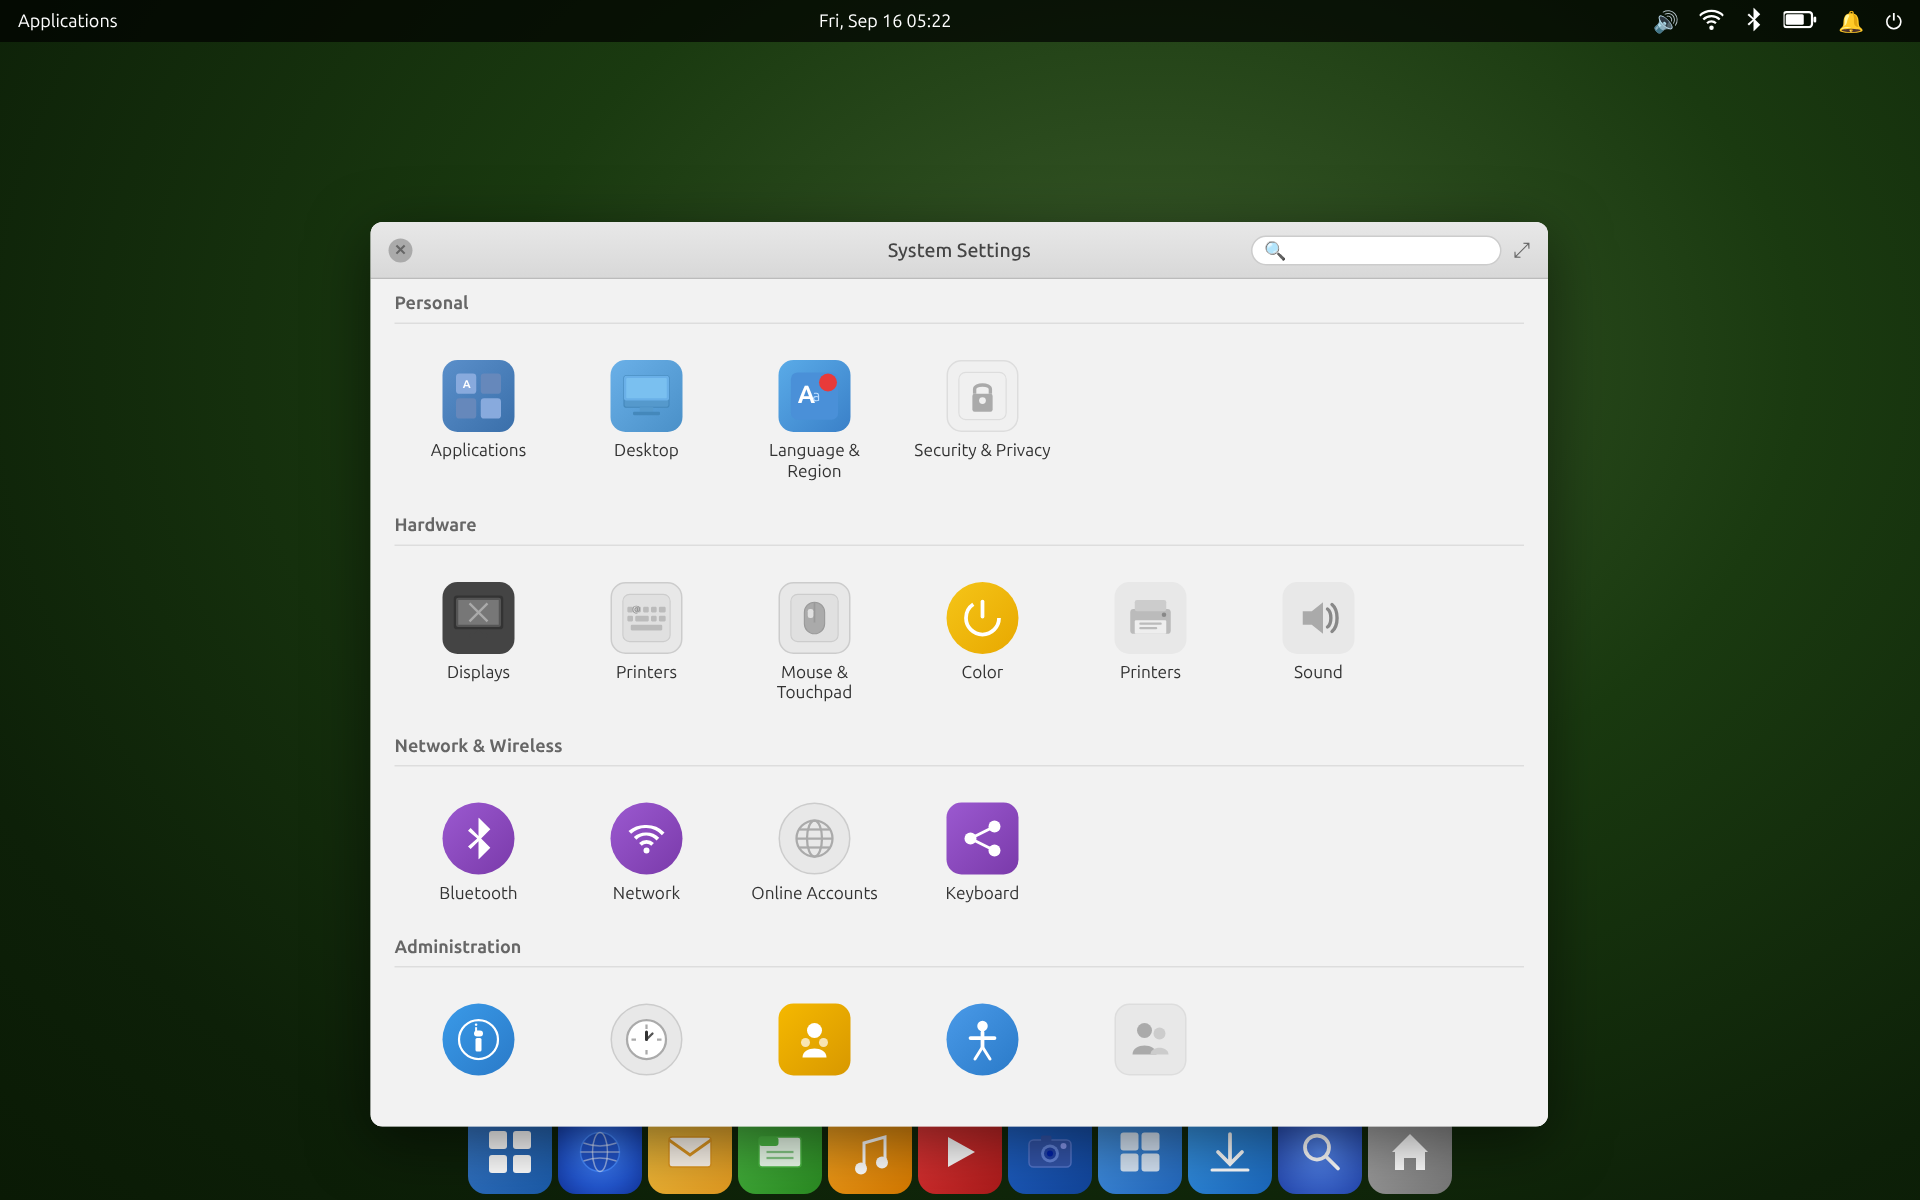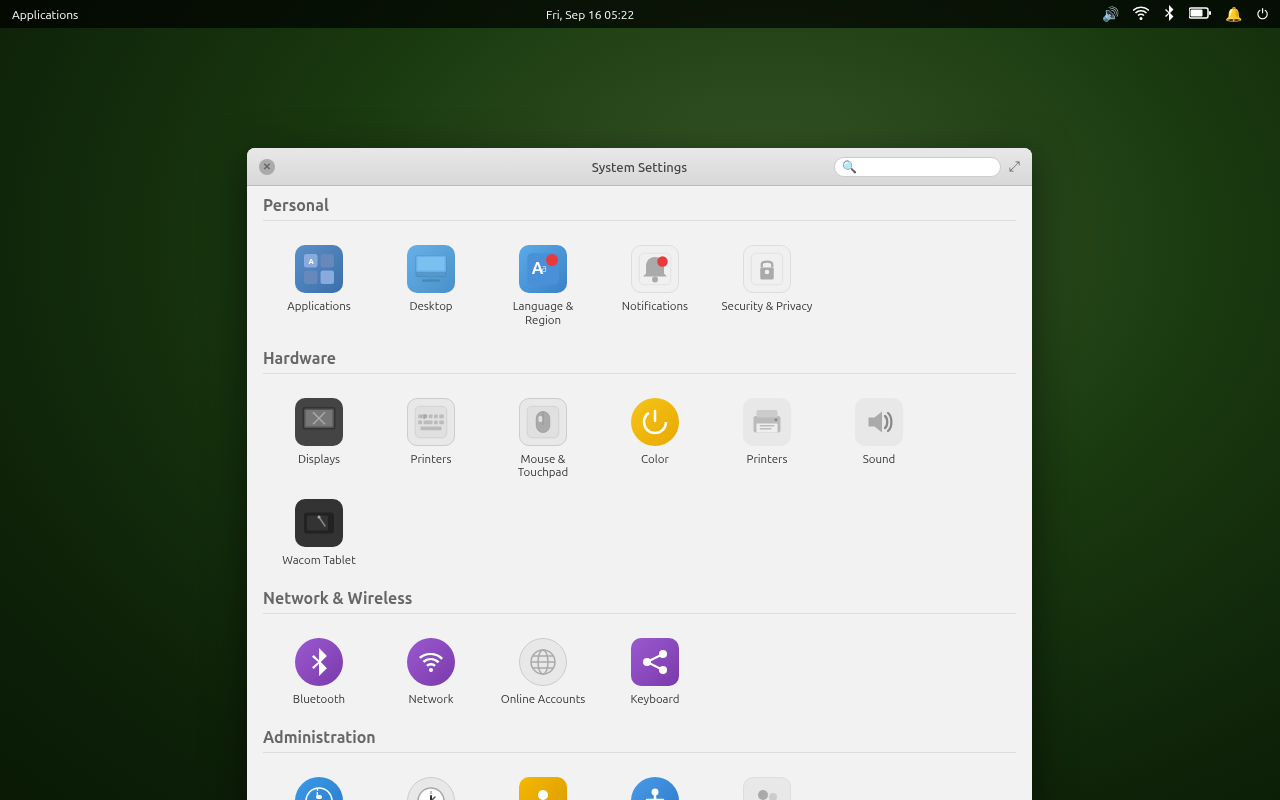--- a/index.html
+++ b/index.html
@@ -148,21 +148,21 @@
       font-size: 14px;
     }
 
     
     #settings-content {
       padding: 0 16px 16px 16px;
       background: #f2f2f2;
     }
 
     .section-header {
-      font-size: 16px;
+      font-size: 12px;
       color: #666;
       font-weight: 600;
       padding: 10px 0 6px 0;
       border-bottom: 1px solid #ddd;
       margin-bottom: 8px;
     }
 
     .items-grid {
       display: flex;
       flex-wrap: wrap;
@@ -350,31 +350,20 @@
           <svg class="svg-icon" viewBox="0 0 48 48" fill="none">
             <rect x="3" y="3" width="42" height="42" rx="6" fill="#4a90d8"></rect>
             <text x="9" y="30" font-size="22" fill="white" font-weight="bold">A</text>
             <text x="22" y="28" font-size="14" fill="#bbddff">a</text>
             <circle cx="36" cy="12" r="8" fill="#e83a3a"></circle>
           </svg>
         </div>
         <span class="item-label">Language &amp; Region</span>
       </div>
 
-      <div class="settings-item">
-        <div class="item-icon icon-notif">
-          <svg class="svg-icon" viewBox="0 0 48 48" fill="none">
-            <rect x="3" y="3" width="42" height="42" rx="6" fill="#f0f0f0" stroke="#ddd"></rect>
-            <path d="M24 8 C16 8 12 14 12 20 L12 30 L8 34 L40 34 L36 30 L36 20 C36 14 32 8 24 8Z" fill="#aaa"></path>
-            <circle cx="24" cy="38" r="4" fill="#aaa"></circle>
-            <circle cx="34" cy="14" r="7" fill="#e83a3a"></circle>
-          </svg>
-        </div>
-        <span class="item-label">Notifications</span>
-      </div>
 
       <div class="settings-item">
         <div class="item-icon icon-security">
           <svg class="svg-icon" viewBox="0 0 48 48" fill="none">
             <rect x="3" y="3" width="42" height="42" rx="6" fill="#f0f0f0" stroke="#ddd"></rect>
             <rect x="15" y="22" width="18" height="16" rx="2" fill="#aaa"></rect>
             <path d="M17 22 L17 18 C17 13 31 13 31 18 L31 22" stroke="#aaa" stroke-width="3" fill="none"></path>
             <circle cx="24" cy="28" r="3" fill="#f0f0f0"></circle>
           </svg>
         </div>
@@ -461,31 +450,20 @@
         <div class="item-icon icon-sound">
           <svg class="svg-icon" viewBox="0 0 48 48" fill="none">
             <path d="M10 18 L10 30 L18 30 L28 38 L28 10 L18 18 Z" fill="#aaa"></path>
             <path d="M32 16 C36 19 36 29 32 32" stroke="#888" stroke-width="3" fill="none" stroke-linecap="round"></path>
             <path d="M36 12 C42 17 42 31 36 36" stroke="#888" stroke-width="3" fill="none" stroke-linecap="round"></path>
           </svg>
         </div>
         <span class="item-label">Sound</span>
       </div>
 
-      <div class="settings-item">
-        <div class="item-icon icon-wacom">
-          <svg class="svg-icon" viewBox="0 0 48 48" fill="none">
-            <rect x="4" y="10" width="40" height="28" rx="4" fill="#222"></rect>
-            <rect x="8" y="14" width="28" height="20" rx="2" fill="#333"></rect>
-            <line x1="24" y1="16" x2="32" y2="28" stroke="#888" stroke-width="2" stroke-linecap="round"></line>
-            <circle cx="24" cy="16" r="2" fill="#aaa"></circle>
-          </svg>
-        </div>
-        <span class="item-label">Wacom Tablet</span>
-      </div>
     </div>
 
     <div class="section-header">Network &amp; Wireless</div>
     <div class="items-grid">
 
       <div class="settings-item">
         <div class="item-icon" style="width:48px;height:48px;border-radius:50%;background:linear-gradient(135deg,#9b59d0,#7a3aaa);display:flex;align-items:center;justify-content:center;">
           <svg width="22" height="28" viewBox="0 0 12 16" fill="white">
             <path d="M6 0l4.5 4.5L7 8l3.5 3.5L6 16V9l-3 3-1-1 3.5-3L2 5l1-1 3 3V0z"></path>
           </svg>

